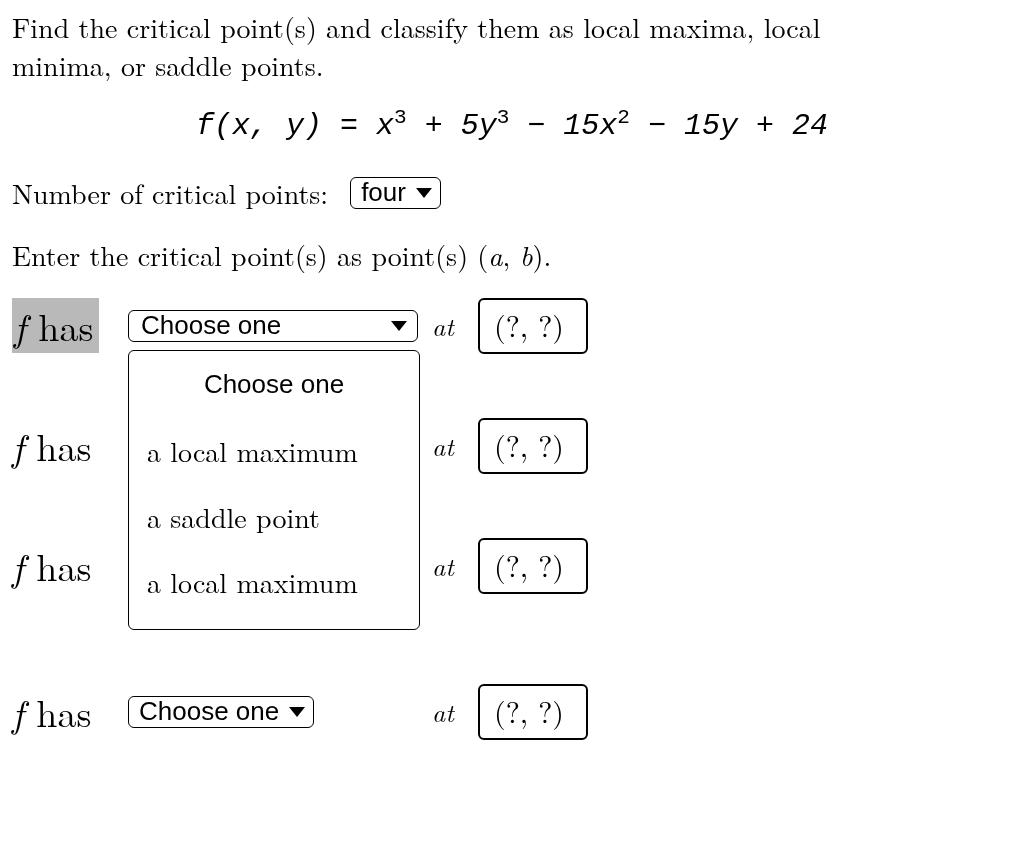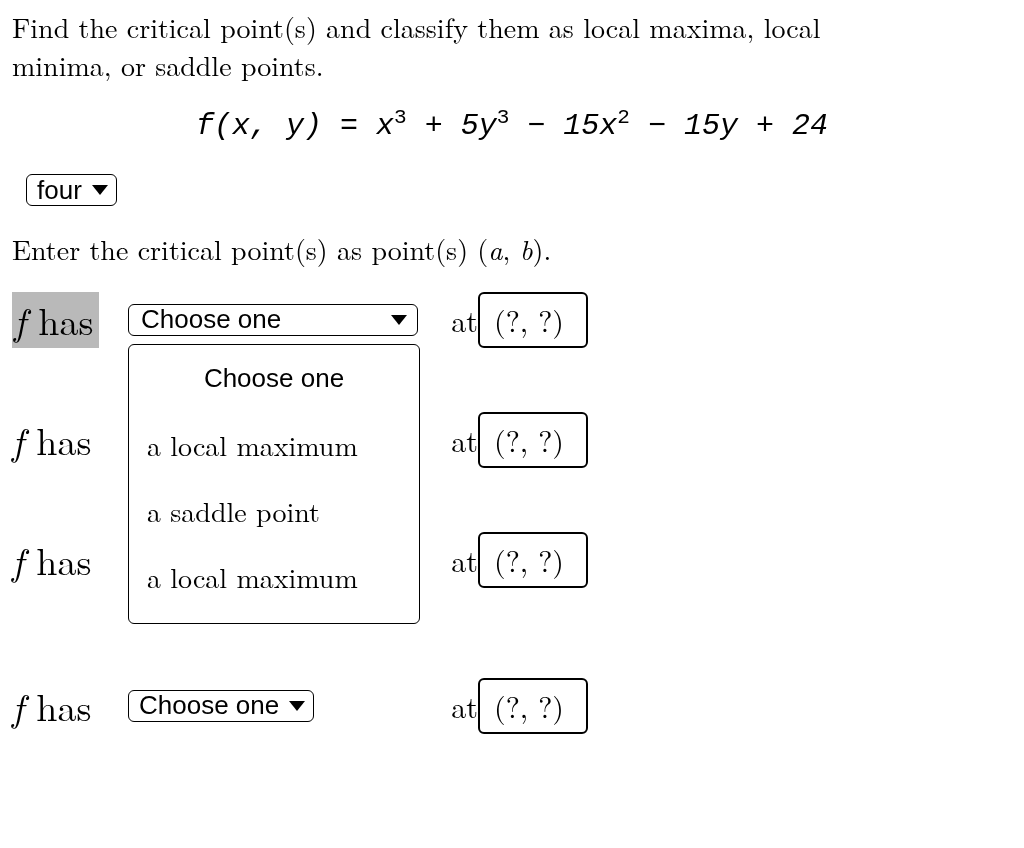--- a/index.html
+++ b/index.html
@@ -72,22 +72,23 @@
     margin: 0 0 64px 0;
   }
   .answer-row.last { margin-bottom: 0; }
   .fhas-col {
     width: 116px;
     font-size: 38px;
     flex-shrink: 0;
   }
   .at-col {
     width: 46px;
-    font-size: 30px;
-    text-align: right;
+    font-size: 26px;
+    text-align: left;
+    font-style: italic;
   }
   .dropdown-panel {
     position: absolute;
     left: 116px;
     top: 52px;
     width: 290px;
     border: 1.8px solid #000;
     border-radius: 6px;
     background: #fff;
     z-index: 5;
@@ -117,20 +118,21 @@
 <div>
   <span>Find the critical point(s) and classify them as local maxima, local</span><br>
   <span>minima, or saddle points.</span>
 </div>
 
 <div class="eq">
   <span class="ital">f(x, y) = </span><span class="ital">x</span><sup>3</sup><span class="ital"> + 5y</span><sup>3</sup><span class="ital"> − 15x</span><sup>2</sup><span class="ital"> − 15y + 24</span>
 </div>
 
 <div class="row">
+  <span>Number of critical points:</span>
   <span style="width:6px"></span>
   <span class="select-box small-select">
     <span>four</span>
     <span class="arrow"></span>
   </span>
 </div>
 
 <div class="row" style="">
   <span>Enter the critical point(s) as point(s) (<span class="ital">a</span>, <span class="ital">b</span>).</span>
 </div>

